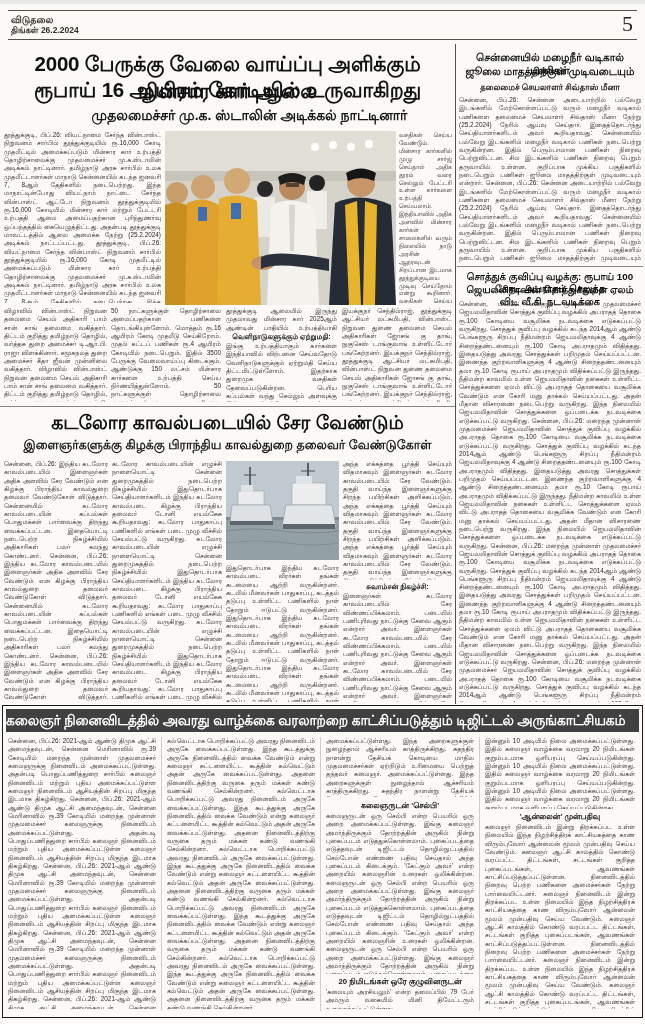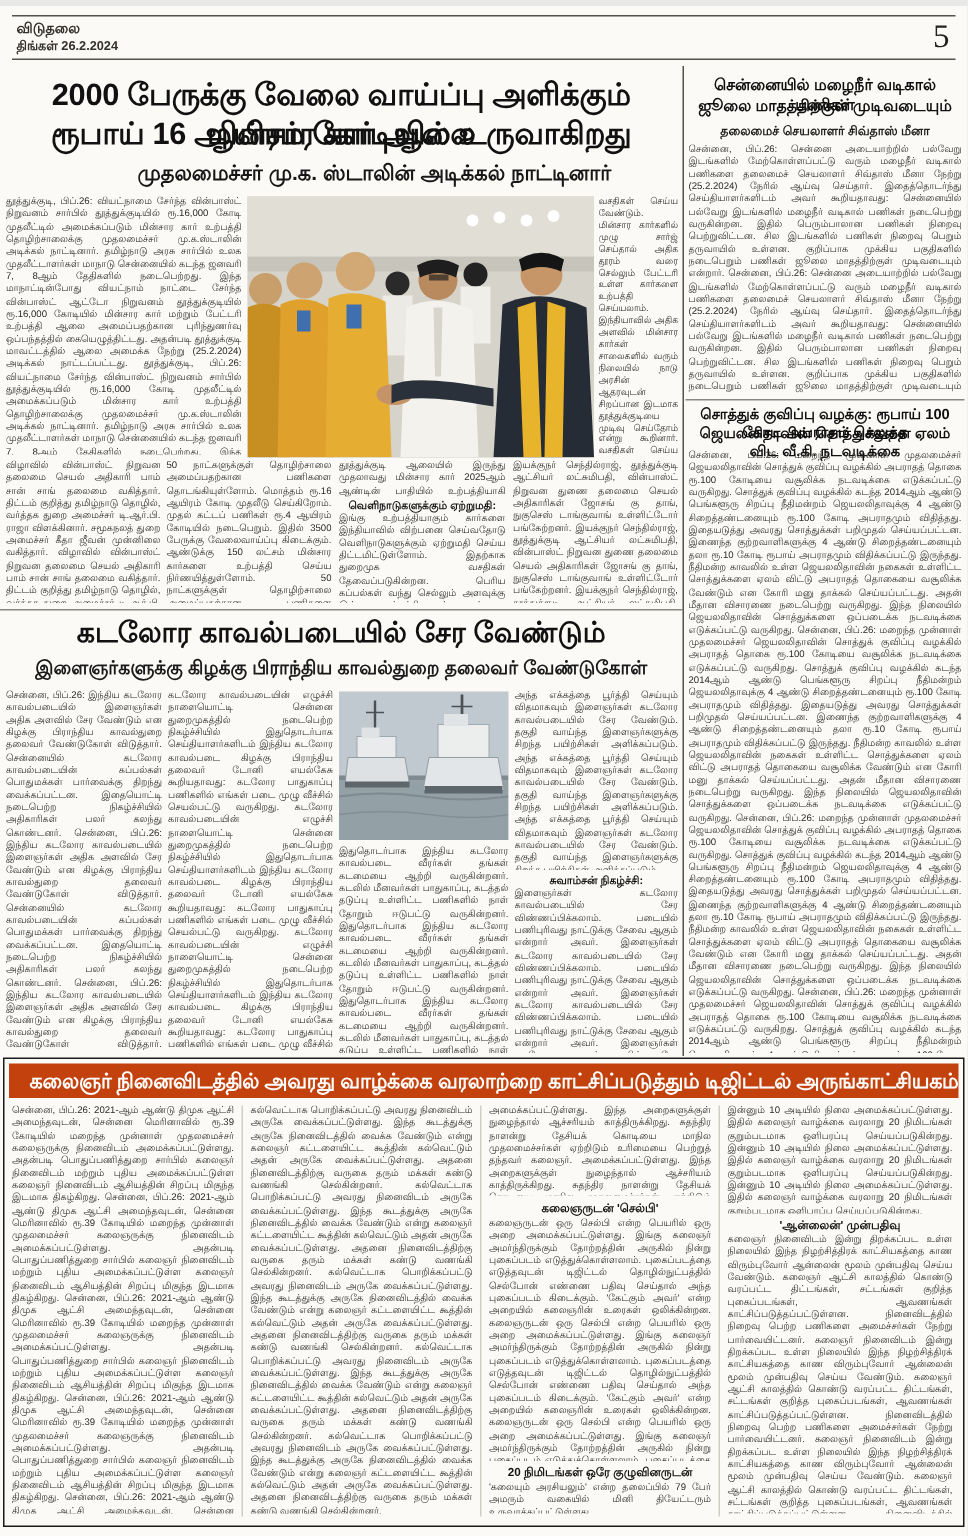--- a/index.html
+++ b/index.html
@@ -28,22 +28,22 @@
   .sb-sub{font-size:8.3px;font-weight:bold;text-align:center;color:#22201d;}
 
   
   .bt{font-size:6.4px;line-height:1.3;text-align:justify;color:#2b2a28;overflow:hidden;
       word-break:break-word;}
   .bt-sm{font-size:6.1px;}
   .inline-h{font-size:7.2px;font-weight:bold;text-align:center;color:#141414;overflow:hidden;white-space:nowrap;}
 
   
   .museum-box{position:absolute;left:2px;top:701px;width:639px;height:311px;border:1.6px solid #1a1a1a;}
-  .banner{position:absolute;left:6px;top:705px;width:633px;height:23px;background:#c2410c;
-          color:#fff;font-size:13.8px;font-weight:bold;text-align:right;line-height:23px;
+  .banner{position:absolute;left:6px;top:705px;width:633px;height:23px;background:#404040;
+          color:#fff;font-size:13.8px;font-weight:bold;text-align:left;line-height:23px;
           letter-spacing:-0.2px;overflow:hidden;white-space:nowrap;}
 
   .photo-frame{position:absolute;overflow:hidden;background:#cfcdc6;}
   svg{display:block;}
 </style>
 </head>
 <body>
 
 <div class="page">
 

